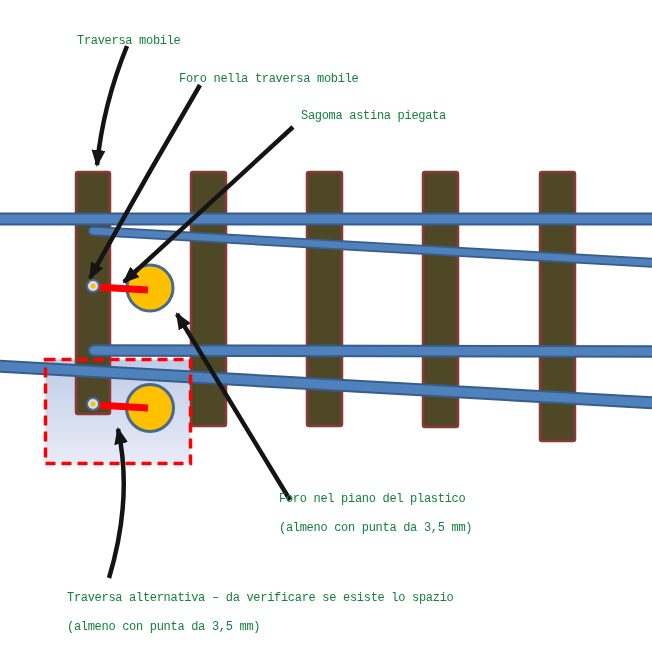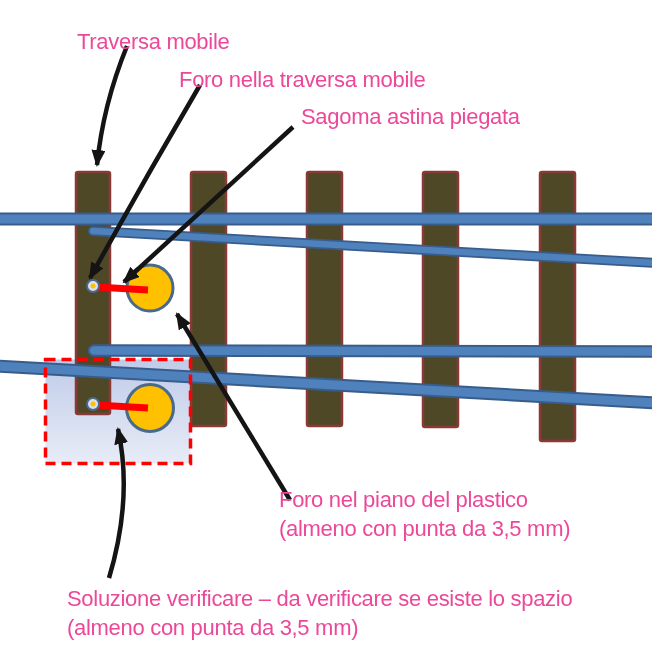--- a/index.html
+++ b/index.html
@@ -6,25 +6,26 @@
   .stage{
     position:relative;
     width:652px;height:653px;
     background:#fff;
     font-family:"Liberation Sans", sans-serif;
     overflow:hidden;
   }
   .stage svg{position:absolute;left:0;top:0;}
   .lbl{
     position:absolute;
-    color:#ec4899;
-    font-size:22px;
+    color:#15803d;
+    font-size:12px;
     line-height:29px;
     letter-spacing:-0.3px;
     white-space:nowrap;
+    font-family:Liberation Mono, monospace;
   }
 </style>
 </head>
 <body>
 
 <div class="stage">
 
   <svg width="652" height="653" viewBox="0 0 652 653">
     <defs>
       <linearGradient id="altgrad" x1="0" y1="0" x2="0" y2="1">
@@ -91,17 +92,17 @@
   <div class="lbl" style="left:179px;top:65px;">Foro nella traversa mobile</div>
 
   <div class="lbl" style="left:279px;top:102px;margin-left:22px;">Sagoma astina piegata</div>
 
   <div class="lbl" style="left:279px;top:485px;">
     <div>Foro nel piano del plastico</div>
     <div>(almeno con punta da 3,5 mm)</div>
   </div>
 
   <div class="lbl" style="left:67px;top:584px;">
-    <div>Soluzione verificare – da verificare se esiste lo spazio</div>
+    <div>Traversa alternativa – da verificare se esiste lo spazio</div>
     <div>(almeno con punta da 3,5 mm)</div>
   </div>
 
 </div>
 
 </body></html>

